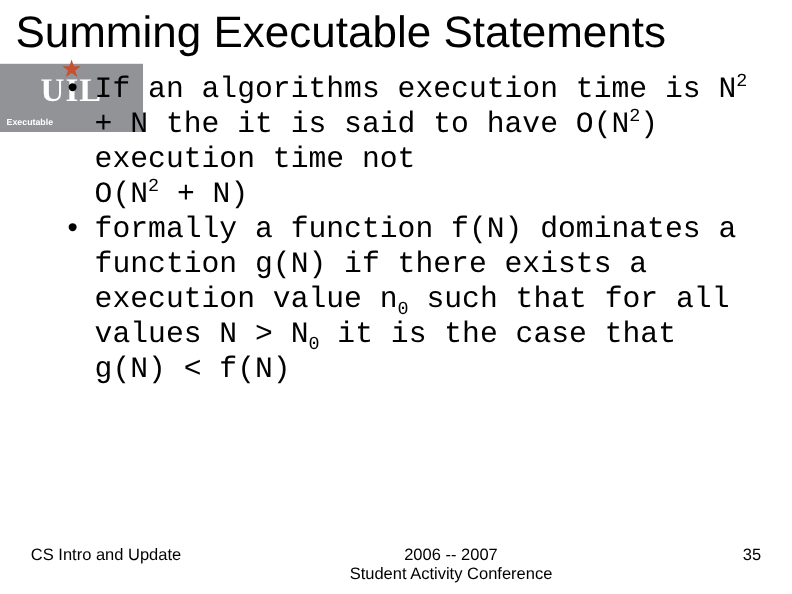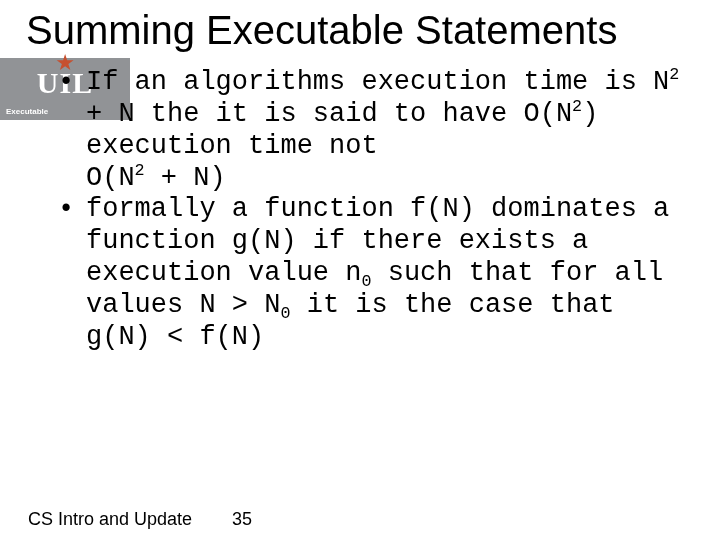--- a/index.html
+++ b/index.html
@@ -56,21 +56,21 @@
     left: 6px;
     font-size: 8px;
     color: #fff;
     font-weight: bold;
   }
   .title {
     position: relative;
     z-index: 1;
     font-size: 40px;
     font-weight: normal;
-    padding: 8px 0 0 26px;
+    padding: 8px 0 0 14px;
     letter-spacing: 0px;
   }
   .content {
     position: relative;
     z-index: 1;
     padding: 14px 30px 0 58px;
     font-size: 27px;
     line-height: 1.18;
   }
   ul { list-style: none; }
@@ -88,23 +88,23 @@
     font-size: 27px;
   }
   sup { font-size: 0.62em; vertical-align: super; line-height: 0; }
   sub { font-size: 0.62em; vertical-align: sub; line-height: 0; }
   .footer {
     position: absolute;
     bottom: 10px;
     left: 0;
     width: 100%;
     display: flex;
-    justify-content: flex-start;
+    justify-content: space-between;
     align-items: flex-start;
-    font-size: 18px;
+    font-size: 15px;
     padding: 0 28px;
   }
   .footer-center {
     text-align: center;
     flex: 1;
   }
   .footer-left { min-width: 160px; text-align: left; }
   .footer-right { min-width: 60px; text-align: right; }
 </style>
 </head>
@@ -127,14 +127,18 @@
       <span>O(N</span><sup>2</sup><span> + N)</span>
     </li>
     <li>
       <span>formally a function f(N) dominates a function g(N) if there exists a execution value n</span><sub>0</sub><span> such that for all values N &gt; N</span><sub>0</sub><span>  it is the case that g(N) &lt; f(N)</span>
     </li>
   </ul>
 </div>
 
 <div class="footer">
   <div class="footer-left">CS Intro and Update</div>
+  <div class="footer-center">
+    <span>2006 -- 2007</span><br>
+    <span>Student Activity Conference</span>
+  </div>
   <div class="footer-right">35</div>
 </div>
 
 </body></html>

